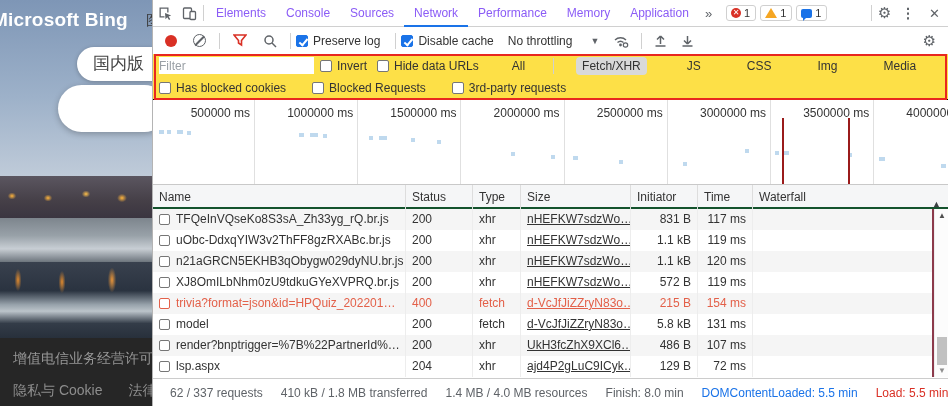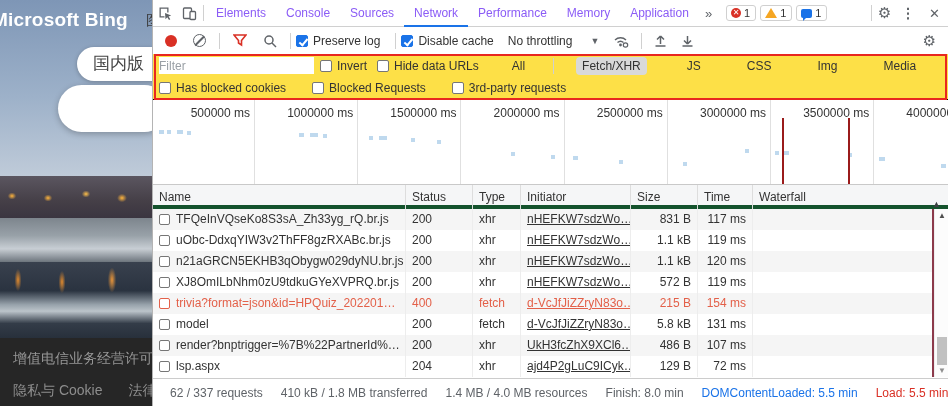--- a/index.html
+++ b/index.html
@@ -91,21 +91,21 @@
   
   .timeline { position:relative; height:85px; border-bottom:1px solid #c9c9c9; background:#fff; overflow:hidden; }
   .gridline { position:absolute; top:0; bottom:0; width:1px; background:#e0e0e0; }
   .tl-label { position:absolute; top:6px; width:95px; text-align:right; color:#333; font-size:12px; white-space:nowrap; }
   .tl-mark { position:absolute; height:4px; background:#bfd9ee; }
   .tl-event { position:absolute; width:1.5px; top:18px; bottom:0; background:#9a1b1b; }
 
   
   .grid { position:relative; }
   .gridhead { display:grid; grid-template-columns:253px 67px 48px 110px 67px 55px 196px; height:24px;
-    background:#f5f6f7; border-bottom:4px solid #14532d; align-items:center; color:#333; }
+    background:#f5f6f7; border-bottom:2px solid #14532d; align-items:center; color:#333; }
   .gridhead .hc { padding:0 6px; border-right:1px solid #ddd; height:24px; line-height:24px; overflow:hidden; white-space:nowrap; }
   .gridhead .hc:last-child { border-right:none; position:relative; }
   .sortarrow { position:absolute; right:8px; top:7px; font-size:9px; color:#3c4043; }
   .rows { position:relative; }
   .rrow { display:grid; grid-template-columns:253px 67px 48px 110px 67px 55px 196px; height:21px; align-items:center; }
   .rrow:nth-child(even) { background:#f5f5f5; }
   .rrow .c { padding:0 6px; border-right:1px solid #ededed; height:21px; line-height:21px; overflow:hidden; white-space:nowrap; text-overflow:clip; }
   .rrow .c:last-child { border-right:none; }
   .namecell { display:flex; align-items:center; gap:6px; }
   .rowcb { width:11px; height:11px; border:1px solid #767676; border-radius:2px; background:#fff; flex:0 0 auto; }
@@ -328,22 +328,22 @@
         <div class="tl-mark" style="left: 788px; top: 64px; width: 5px;"></div>
         <div class="tl-event" style="left: 629px;"></div>
         <div class="tl-event" style="left: 695px;"></div>
       </div>
 
     <div class="grid">
       <div class="gridhead" id="gridhead">
           <div class="hc">Name</div>
           <div class="hc">Status</div>
           <div class="hc">Type</div>
+          <div class="hc">Size</div>
           <div class="hc">Initiator</div>
-          <div class="hc">Size</div>
           <div class="hc">Time</div>
           <div class="hc">Waterfall<span class="sortarrow">▲</span></div>
         </div>
       <div class="rows" id="rows">
         <div class="wf-loadline" style="left:779px;"></div>
       <div class="rrow">
             <div class="c namecell">
               <span class="rowcb"></span>
               <span>TFQeInVQseKo8S3sA_Zh33yg_rQ.br.js</span>
             </div>

